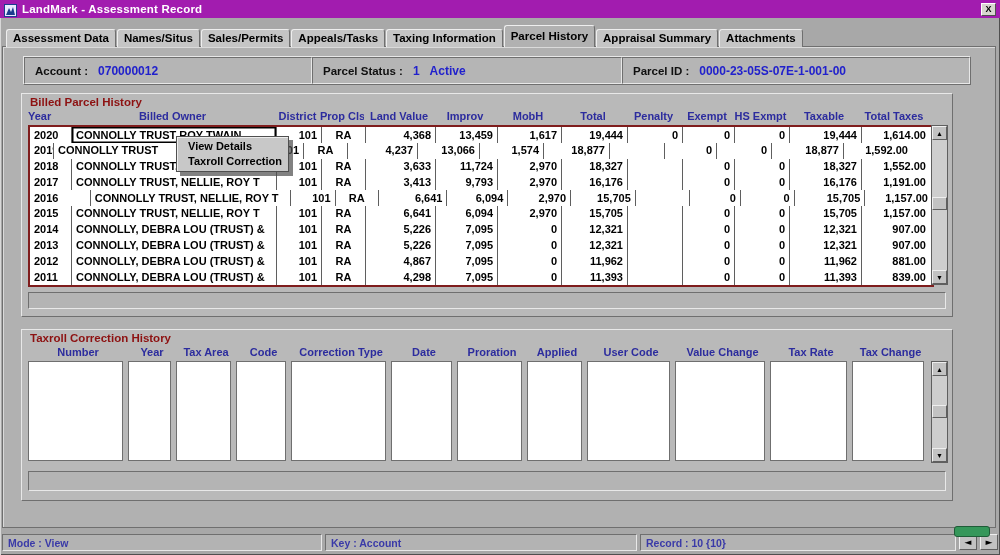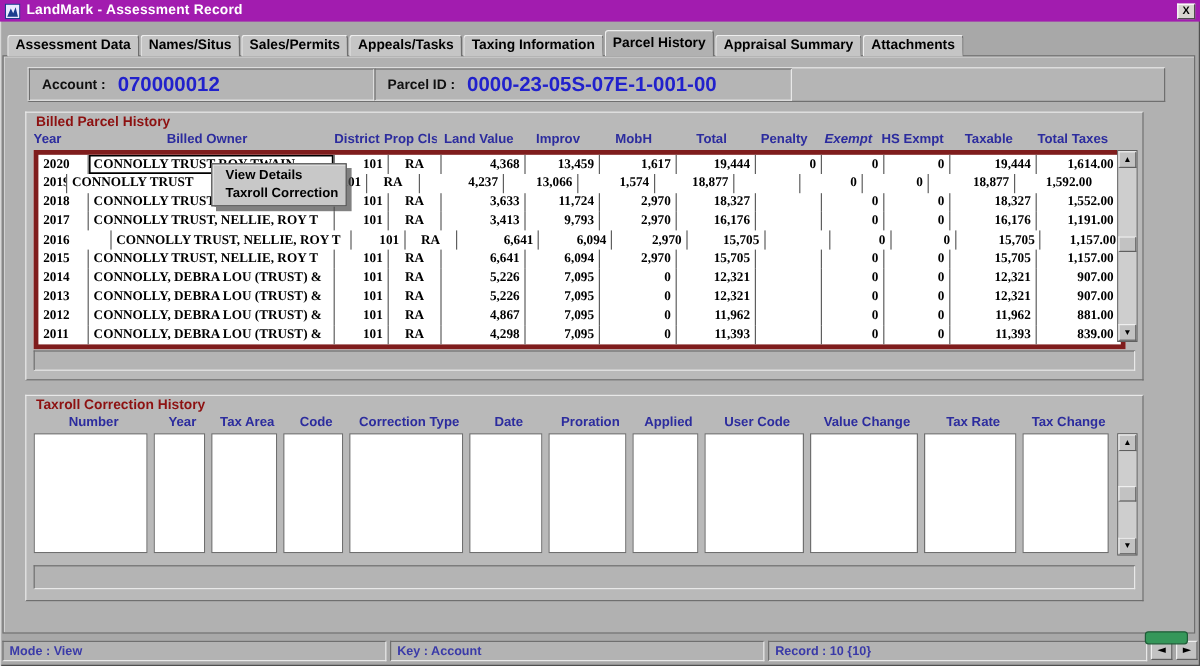--- a/index.html
+++ b/index.html
@@ -25,34 +25,34 @@
 
   
   .main{position:absolute;top:46px;left:2px;width:994px;height:482px;background:#b1b1b1;
         border:1px solid #6f6f6f;box-shadow:inset 1px 1px 0 #dadada;box-sizing:border-box;}
 
   .info-strip{position:absolute;top:9px;left:20px;width:948px;height:29px;display:flex;
               border:1px solid;border-color:#e8e8e8 #6f6f6f #6f6f6f #e8e8e8;box-sizing:border-box;background:#b5b5b5;}
   .info-seg{display:flex;align-items:center;border:1px solid;box-sizing:border-box;
             border-color:#6f6f6f #e8e8e8 #e8e8e8 #6f6f6f;padding:0 10px;gap:10px;white-space:nowrap;}
   .info-label{font-weight:bold;font-size:11.5px;color:#101010;}
-  .info-value{font-weight:bold;font-size:17px;color:#2121cc;}
+  .info-value{font-weight:bold;font-size:12px;color:#2121cc;}
 
   .panel{position:absolute;left:18px;width:932px;background:#b9b9b9;box-sizing:border-box;
          border:1px solid;border-color:#e8e8e8 #6f6f6f #6f6f6f #e8e8e8;}
   #billed-panel{top:46px;height:224px;}
   #taxroll-panel{top:282px;height:172px;}
   .panel-title{color:#8d1111;font-weight:bold;font-size:11.5px;padding:2px 0 0 8px;}
 
   .thead{position:absolute;left:6px;top:16px;display:flex;}
   .hcell{font-weight:bold;font-size:11px;color:#2c2c9e;text-align:center;box-sizing:border-box;
          white-space:nowrap;overflow:hidden;}
 
   .bgrid{position:absolute;top:31px;left:6px;width:902px;background:#ffffff;
-         border:4px solid #7f1d1d;box-sizing:content-box;font-family:Liberation Serif, serif;}
+         border:2px solid #7f1d1d;box-sizing:content-box;}
   .trow{display:flex;height:15.8px;}
   .tcell{box-sizing:border-box;border-right:1px solid #5f5f5f;font-size:11px;font-weight:bold;
          color:#000;padding:1.5px 4px 0;white-space:nowrap;overflow:hidden;}
   .tcell:last-child{border-right:none;}
   .tcell.sel{box-shadow:inset 0 0 0 1.5px #000;}
 
   .vscroll{position:absolute;width:17px;display:flex;flex-direction:column;
            border:1px solid #5f5f5f;background:#cacaca;box-sizing:border-box;}
   #bscroll{left:909px;top:31px;height:160px;}
   #tscroll{left:909px;top:31px;height:102px;}
@@ -116,39 +116,44 @@
     <div class="tab">Attachments</div>
   </div>
 
 <div class="main">
 
   <div class="info-strip">
     <div class="info-seg" style="width:288px">
       <span class="info-label">Account :</span>
       <span class="info-value">070000012</span>
     </div>
+    <div class="info-seg" style="width:310px">
+      <span class="info-label">Parcel Status :</span>
+      <span class="info-value">1</span>
+      <span class="info-value">Active</span>
+    </div>
     <div class="info-seg" style="width:348px">
       <span class="info-label">Parcel ID :</span>
       <span class="info-value">0000-23-05S-07E-1-001-00</span>
     </div>
   </div>
 
   <div class="panel" id="billed-panel">
     <div class="panel-title">Billed Parcel History</div>
     <div class="thead" id="bheader">
         <div class="hcell" style="width: 42px; text-align: left;">Year</div>
         <div class="hcell" style="width: 205px;">Billed Owner</div>
         <div class="hcell" style="width: 45px;">District</div>
         <div class="hcell" style="width: 44px;">Prop Cls</div>
         <div class="hcell" style="width: 70px;">Land Value</div>
         <div class="hcell" style="width: 62px;">Improv</div>
         <div class="hcell" style="width: 64px;">MobH</div>
         <div class="hcell" style="width: 66px;">Total</div>
         <div class="hcell" style="width: 55px;">Penalty</div>
-        <div class="hcell" style="width: 52px; font-style: italic;">Exempt</div>
+        <div class="hcell" style="width: 52px;">Exempt</div>
         <div class="hcell" style="width: 55px;">HS Exmpt</div>
         <div class="hcell" style="width: 72px;">Taxable</div>
         <div class="hcell" style="width: 68px;">Total Taxes</div>
       </div>
     <div class="bgrid" id="bgrid">
         <div class="trow">
           <div class="tcell" style="width: 42px; text-align: left;">2020</div>
           <div class="tcell sel" style="width: 205px; text-align: left;">CONNOLLY TRUST ROY TWAIN</div>
           <div class="tcell" style="width: 45px; text-align: right;">101</div>
           <div class="tcell" style="width: 44px; text-align: center;">RA</div>

